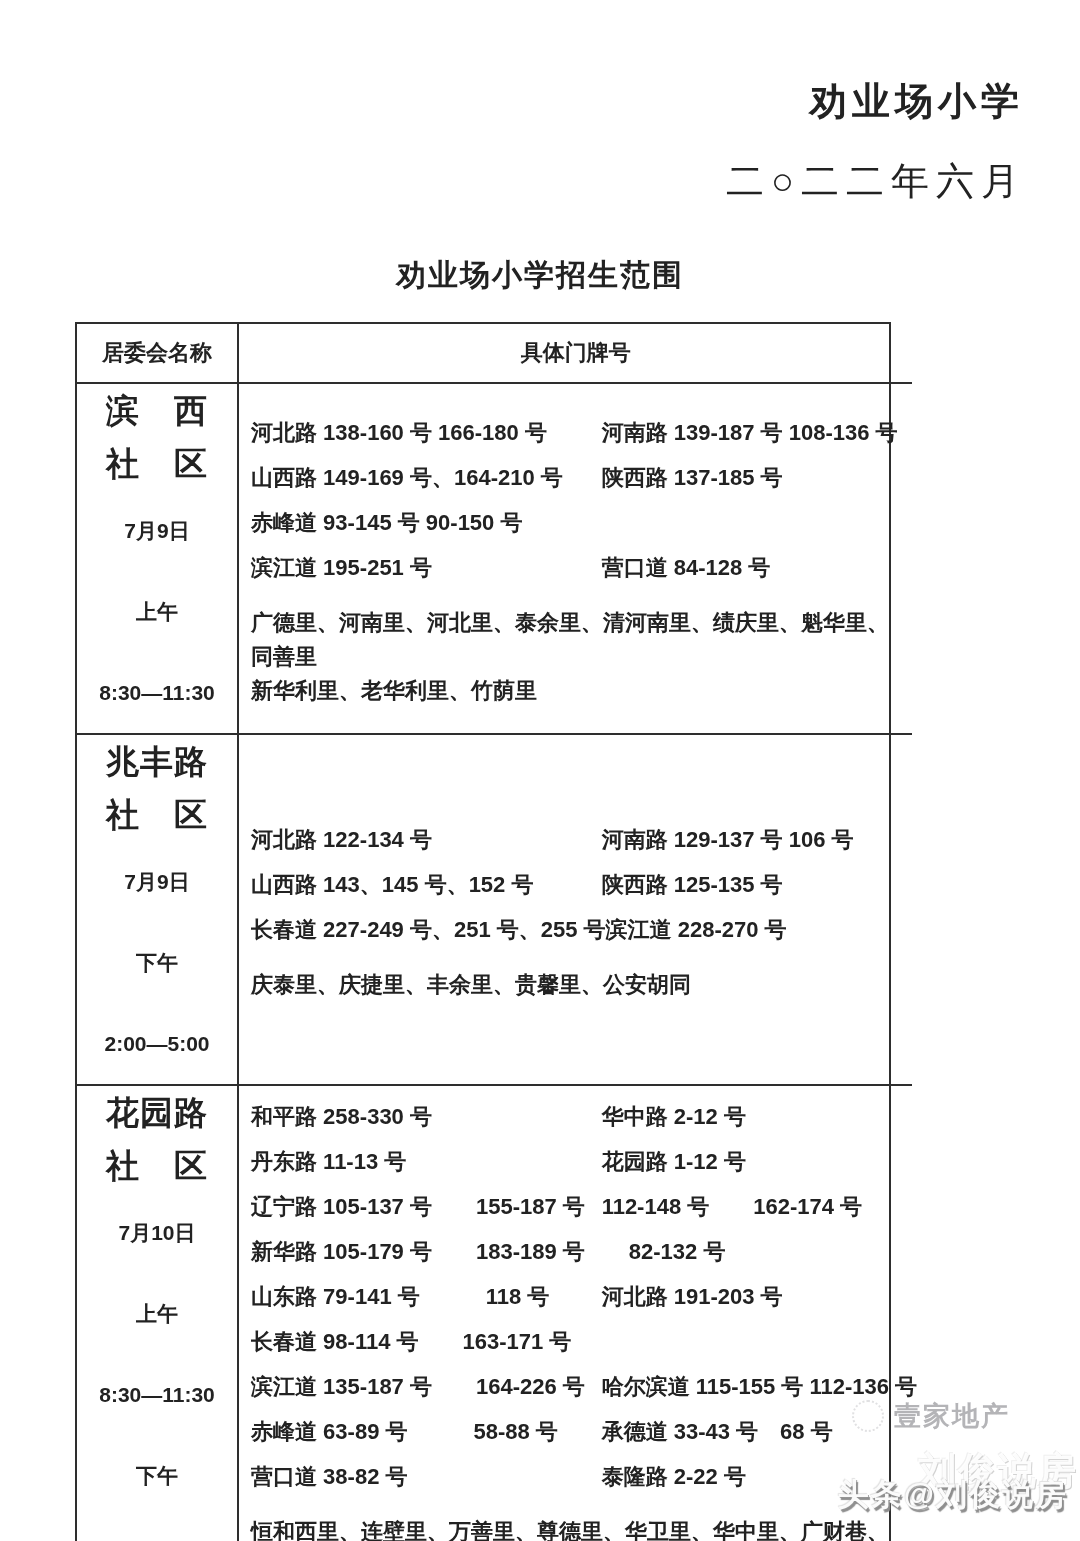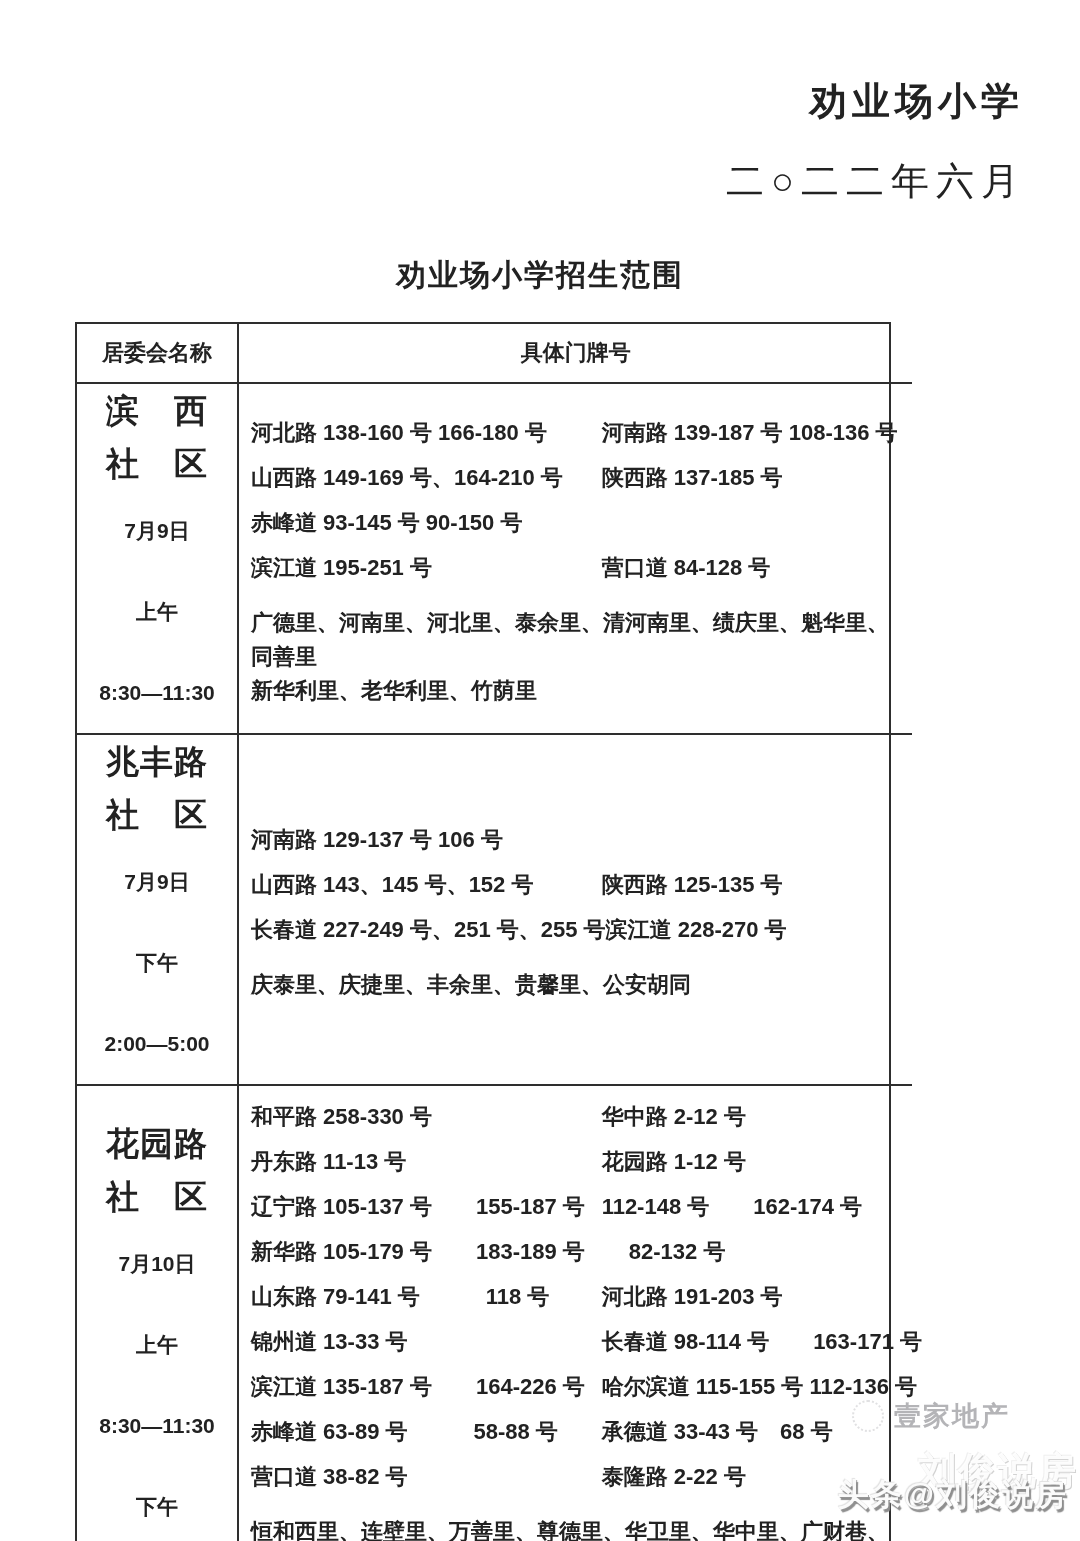--- a/index.html
+++ b/index.html
@@ -14,21 +14,21 @@
 
   .tbl{
     position:absolute;left:75px;top:322px;width:816px;
     display:grid;grid-template-columns:162px 1fr;
     border:2px solid #2e2e2e;box-sizing:border-box;
   }
   .cell{box-sizing:border-box;}
   .bb{border-bottom:2px solid #2e2e2e;}
   .br{border-right:2px solid #2e2e2e;}
   .hcell{display:flex;align-items:center;justify-content:center;min-height:60px;font-size:22px;font-weight:700;}
-  .lcell{display:flex;flex-direction:column;align-items:center;justify-content:center;text-align:center;}
+  .lcell{display:flex;flex-direction:column;align-items:center;justify-content:flex-start;text-align:center;}
   .rcell{display:flex;flex-direction:column;justify-content:center;padding:8px 12px;}
   .cname{font-size:33px;font-weight:700;line-height:1;margin:10px 0;letter-spacing:1px;white-space:pre;}
   .csched{font-size:21px;font-weight:700;line-height:1;margin:30px 0;white-space:pre;}
   .s-line{display:flex;font-size:22px;font-weight:600;line-height:45px;white-space:pre;}
   .s-l{flex:0 0 54%;}
   .s-r{flex:1 1 auto;}
   .estates{margin-top:16px;}
   .e-line{font-size:22px;font-weight:600;line-height:34px;white-space:pre-wrap;}
 
   .wm-agency{
@@ -80,21 +80,21 @@
         </div>
       </div>
       <div class="cell lcell br bb" style="min-height: 270px;">
         <div class="cname">兆丰路</div>
         <div class="cname">社　区</div>
         <div class="csched">7月9日</div>
         <div class="csched">下午</div>
         <div class="csched">2:00—5:00</div>
       </div>
       <div class="cell rcell bb" style="min-height: 270px;">
-        <div class="s-line"><div class="s-r">河南路 129-137 号 106 号</div></div>
+        <div class="s-line"><div class="s-l">河北路 122-134 号</div><div class="s-r">河南路 129-137 号 106 号</div></div>
         <div class="s-line"><div class="s-l">山西路 143、145 号、152 号</div><div class="s-r">陕西路 125-135 号</div></div>
         <div class="s-line"><div class="s-l">长春道 227-249 号、251 号、255 号</div><div class="s-r">滨江道 228-270 号</div></div>
         <div class="estates">
           <div class="e-line">庆泰里、庆捷里、丰余里、贵馨里、公安胡同</div>
         </div>
       </div>
       <div class="cell lcell br" style="min-height: 505px;">
         <div class="cname">花园路</div>
         <div class="cname">社　区</div>
         <div class="csched">7月10日</div>
@@ -102,21 +102,21 @@
         <div class="csched">8:30—11:30</div>
         <div class="csched">下午</div>
         <div class="csched">2:00—5:00</div>
       </div>
       <div class="cell rcell" style="min-height: 505px;">
         <div class="s-line"><div class="s-l">和平路 258-330 号</div><div class="s-r">华中路 2-12 号</div></div>
         <div class="s-line"><div class="s-l">丹东路 11-13 号</div><div class="s-r">花园路 1-12 号</div></div>
         <div class="s-line"><div class="s-l">辽宁路 105-137 号　　155-187 号</div><div class="s-r">112-148 号　　162-174 号</div></div>
         <div class="s-line"><div class="s-l">新华路 105-179 号　　183-189 号　　82-132 号</div><div class="s-r"></div></div>
         <div class="s-line"><div class="s-l">山东路 79-141 号　　　118 号</div><div class="s-r">河北路 191-203 号</div></div>
-        <div class="s-line"><div class="s-l">锦州道 13-33 号</div><div class="s-r">长春道 98-114 号　　163-171 号</div></div>
+        <div class="s-line"><div class="s-r">长春道 98-114 号　　163-171 号</div></div>
         <div class="s-line"><div class="s-l">滨江道 135-187 号　　164-226 号</div><div class="s-r">哈尔滨道 115-155 号 112-136 号</div></div>
         <div class="s-line"><div class="s-l">赤峰道 63-89 号　　　58-88 号</div><div class="s-r">承德道 33-43 号　68 号</div></div>
         <div class="s-line"><div class="s-l">营口道 38-82 号</div><div class="s-r">泰隆路 2-22 号</div></div>
         <div class="estates">
           <div class="e-line">恒和西里、连壁里、万善里、尊德里、华卫里、华中里、广财巷、宁远里、</div>
           <div class="e-line">尊贤里、泰隆里、集翔里、极星里、四德里、庆欣里、吉祥里、聚和华大厦</div>
         </div>
       </div>
     </div>
 

